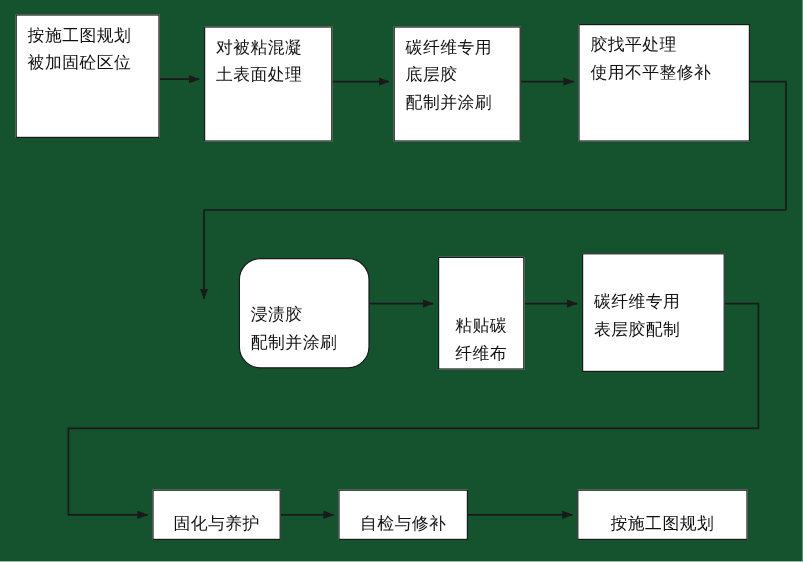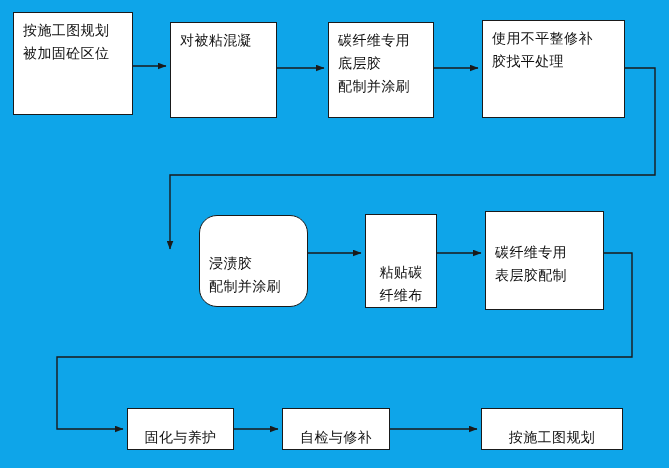--- a/index.html
+++ b/index.html
@@ -7,21 +7,21 @@
     padding: 0;
     background: #ffffff;
   }
   body {
     font-family: "DejaVu Sans", "Liberation Sans", sans-serif;
   }
   #canvas {
     position: relative;
     width: 669px;
     height: 468px;
-    background: #0ea5e9;
+    background: #14532d;
     overflow: hidden;
   }
   .node {
     position: absolute;
     box-sizing: border-box;
     border: 1px solid #1a1a1a;
     background: #ffffff;
     display: flex;
     flex-direction: column;
     justify-content: flex-start;
@@ -82,29 +82,30 @@
       </g>
   </svg>
 
   <div id="node-layer">
       <div class="node" style="left: 13px; top: 12px; width: 120px; height: 103px;">
         <span class="line">按施工图规划</span>
         <span class="line">被加固砼区位</span>
       </div>
       <div class="node" style="left: 170px; top: 22px; width: 107px; height: 96px;">
         <span class="line">对被粘混凝</span>
+        <span class="line">土表面处理</span>
       </div>
       <div class="node" style="left: 328px; top: 22px; width: 106px; height: 96px;">
         <span class="line">碳纤维专用</span>
         <span class="line">底层胶</span>
         <span class="line">配制并涂刷</span>
       </div>
       <div class="node" style="left: 482px; top: 20px; width: 143px; height: 98px;">
+        <span class="line">胶找平处理</span>
         <span class="line">使用不平整修补</span>
-        <span class="line">胶找平处理</span>
       </div>
       <div class="node" style="left: 199px; top: 215px; width: 109px; height: 92px; justify-content: flex-end; padding-bottom: 8px; border-radius: 18px;">
         <span class="line">浸渍胶</span>
         <span class="line">配制并涂刷</span>
       </div>
       <div class="node center" style="left: 365px; top: 214px; width: 72px; height: 94px;">
         <span class="line">粘贴碳</span>
         <span class="line">纤维布</span>
       </div>
       <div class="node" style="left: 485px; top: 211px; width: 119px; height: 99px; justify-content: center;">

